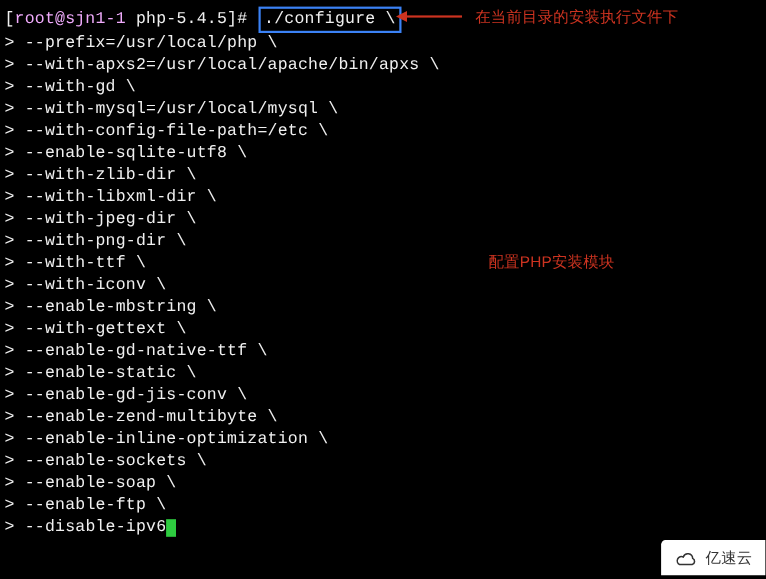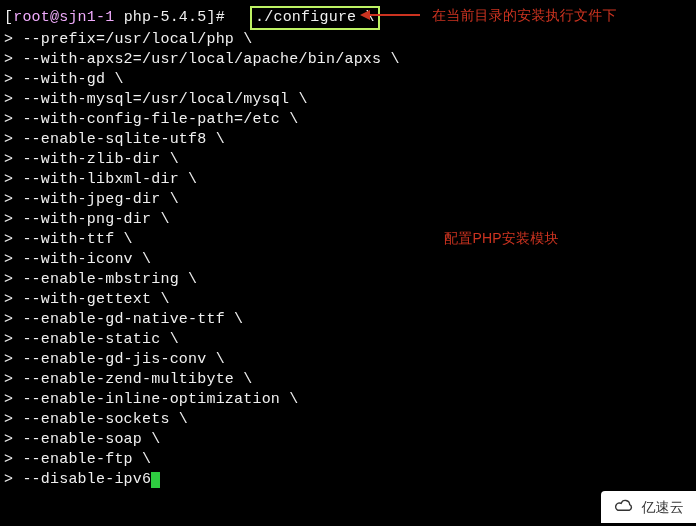--- a/index.html
+++ b/index.html
@@ -12,24 +12,24 @@
       color: #f0f0f0;
       position: relative;
       padding: 6px 4px;
       letter-spacing: 0.2px;
     }
     .line { white-space: pre; }
     .prompt-open, .prompt-close, .hash { color: #f0f0f0; }
     .user-host { color: #f0abfc; }
     .dir { color: #f0f0f0; text-align: right; }
     .cmd-box {
-      border: 2px solid #bef264;
+      border: 2px solid #3b82f6;
       display: inline-block;
       padding: 0 3px;
-      margin: 0 16px;
+      margin: 0 1px;
     }
     .cursor {
       display: inline-block;
       width: 9px;
       height: 16px;
       background: #2ecc40;
       vertical-align: text-bottom;
     }
     .annotation {
       position: absolute;
@@ -53,20 +53,21 @@
       position: absolute;
       right: 0;
       bottom: 3px;
       background: #fff;
       color: #333;
       font-family: "Microsoft YaHei", sans-serif;
       font-size: 14px;
       padding: 6px 12px;
       border-top-left-radius: 4px;
       display: flex;
+      align-items: center;
       gap: 6px;
     }
     .wm-logo {
       width: 22px;
       height: 14px;
       display: inline-block;
     }
   </style>
 </head>
 <body>

